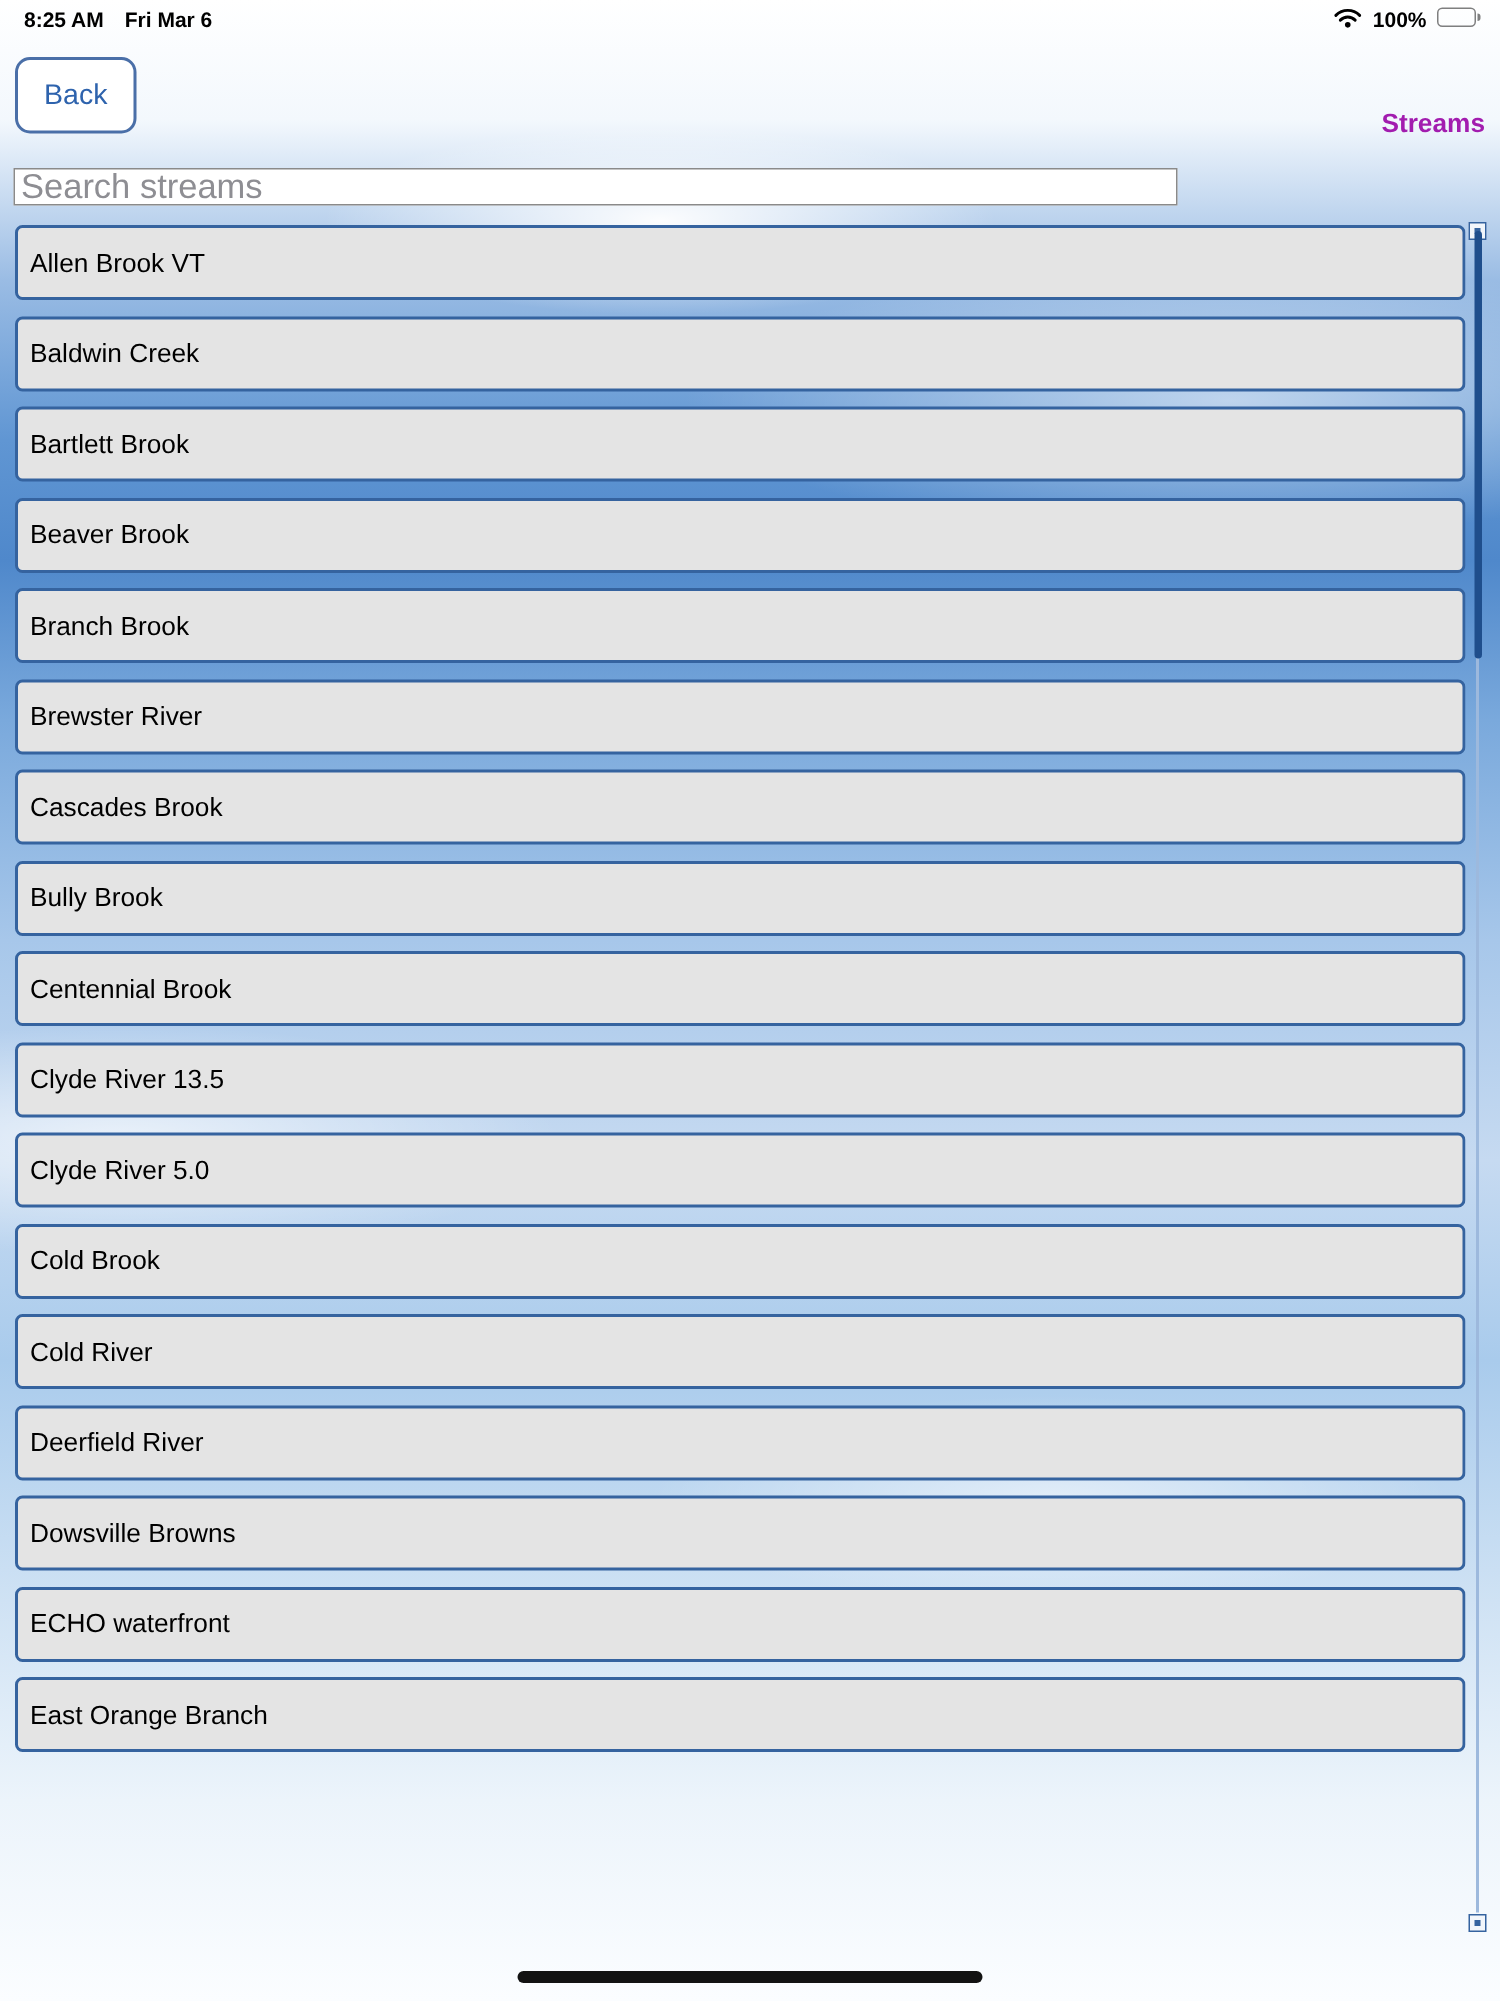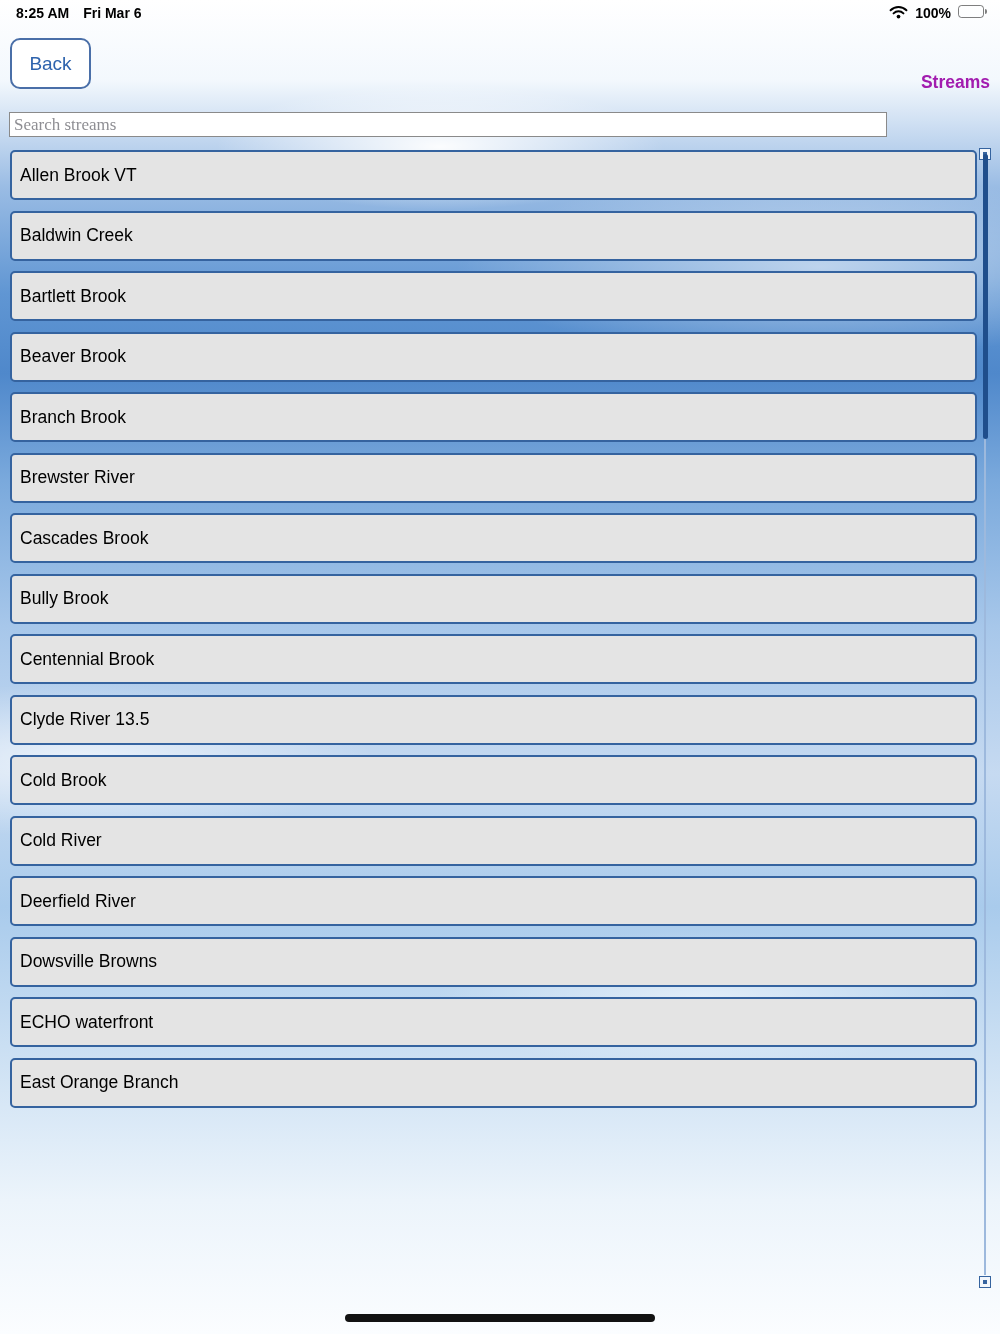--- a/index.html
+++ b/index.html
@@ -54,23 +54,23 @@
     cursor: pointer;
   }
   .page-title {
     position: absolute; top: 72px; right: 10px;
     font-size: 17.5px; font-weight: 700; color: #a21caf;
   }
 
   
   .search-input {
     position: absolute; top: 112px; left: 9px;
-    width: 878px; height: 25px;
+    width: 776px; height: 25px;
     border: 1px solid #8a8a8a; background: #fff;
-    font-size: 17px; font-family: Liberation Serif, serif;
+    font-size: 23px; font-family: Liberation Sans, sans-serif;
     padding: 0 4px; outline: none;
   }
   .search-input::placeholder { color: #8e8e93; }
 
   
   .stream-list {
     position: absolute; top: 150px; left: 10px;
     width: 967px; height: 1127px;
     overflow: hidden;
   }
@@ -186,20 +186,23 @@
   </div>
 
   <div class="stream-item">
     <span>Centennial Brook</span>
   </div>
 
   <div class="stream-item">
     <span>Clyde River 13.5</span>
   </div>
 
+  <div class="stream-item">
+    <span>Clyde River 5.0</span>
+  </div>
 
   <div class="stream-item">
     <span>Cold Brook</span>
   </div>
 
   <div class="stream-item">
     <span>Cold River</span>
   </div>
 
   <div class="stream-item">

